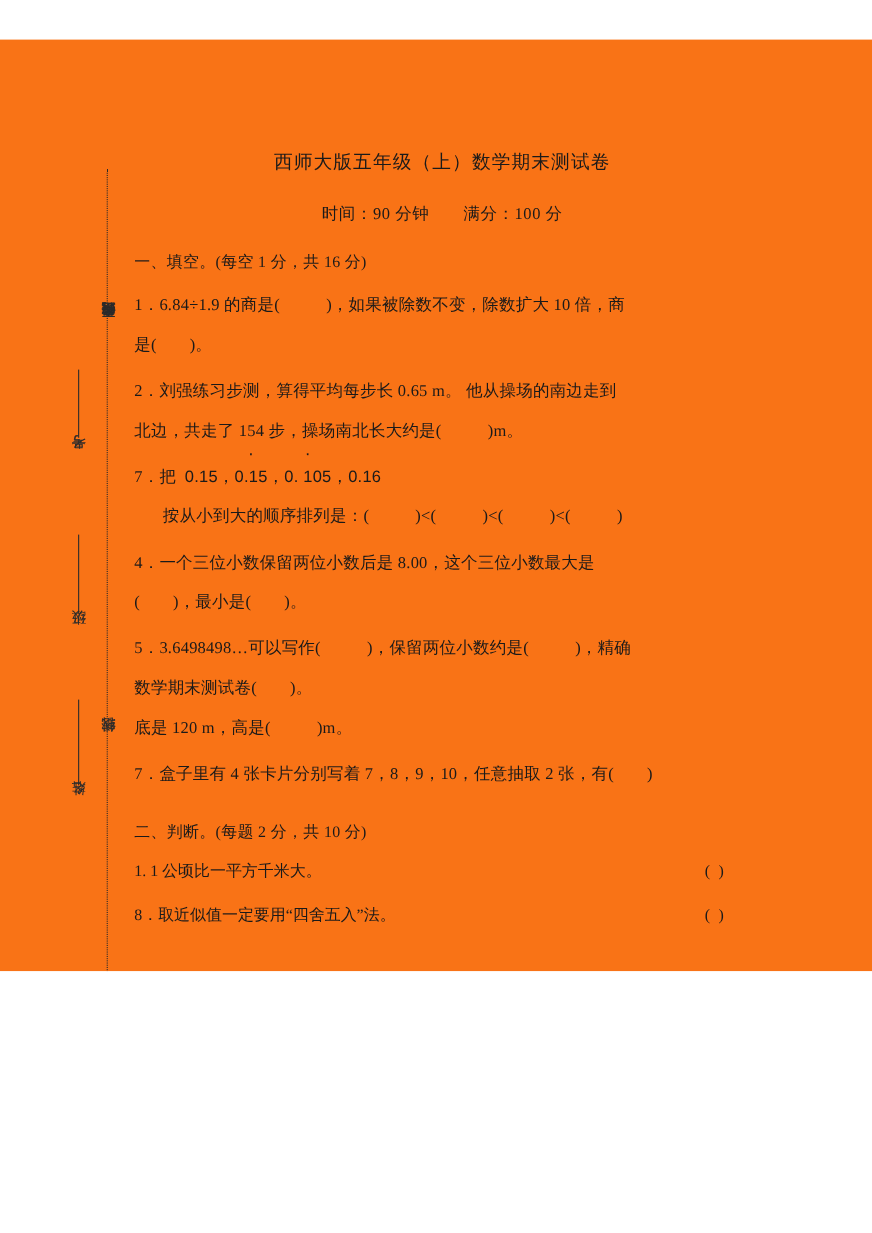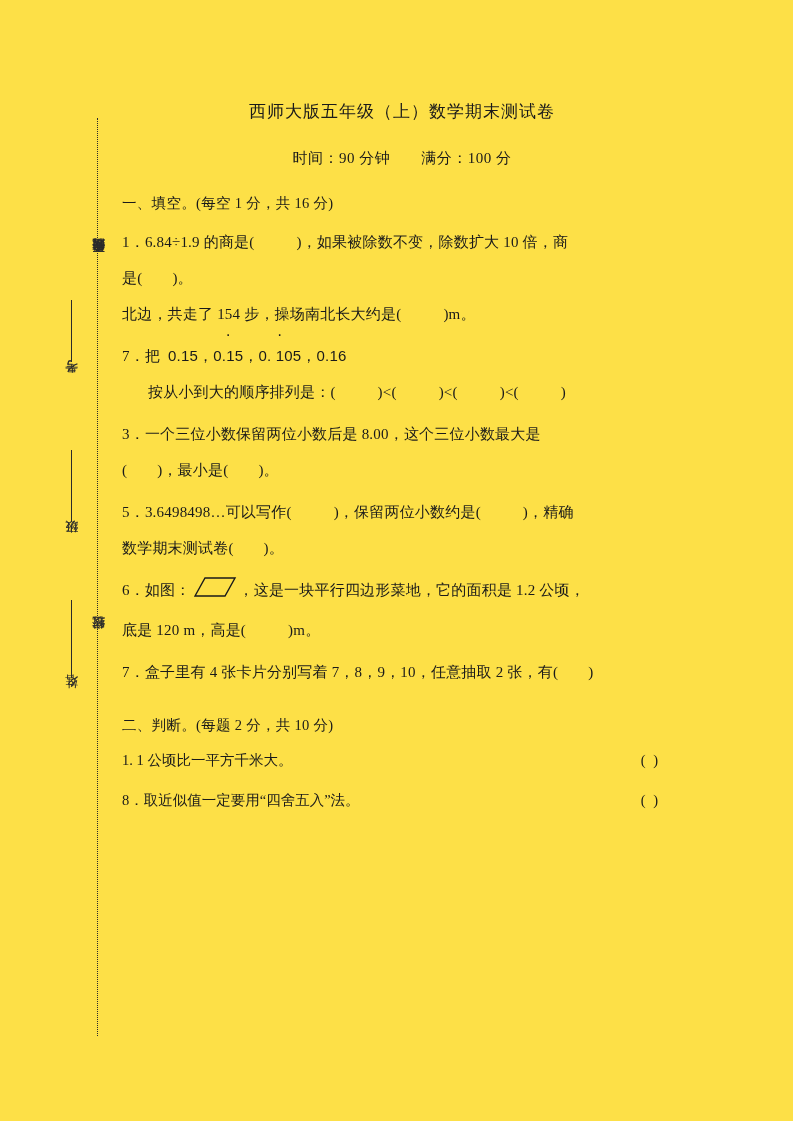--- a/index.html
+++ b/index.html
@@ -7,23 +7,24 @@
     padding: 0;
     background: #ffffff;
   }
   body {
     font-family: "Liberation Serif", "DejaVu Serif", serif;
     color: #1a1a1a;
   }
   .page {
     position: relative;
     width: 793px;
-    height: 1121px;
-    background: #fde047;
+    height: 847px;
+    background: #f97316;
     overflow: hidden;
+    margin-top: 36px;
   }
 
   
   .seal-margin {
     position: absolute;
     left: 0;
     top: 0;
     width: 118px;
     height: 1121px;
   }
@@ -226,51 +227,49 @@
     <div class="section">
       <div class="section-head">一、填空。(每空 1 分，共 16 分)</div>
 
       <div class="q">
         <span>1．6.84÷1.9 的商是(</span><span class="blank"></span><span>)，如果被除数不变，除数扩大 10 倍，商</span>
       </div>
       <div class="q tight">
         <span>是(</span><span class="blank-sm"></span><span>)。</span>
       </div>
 
+      <div class="q">
+        <span>2．刘强练习步测，算得平均每步长 0.65 m。 他从操场的南边走到</span>
+      </div>
       <div class="q tight">
         <span>北边，共走了 154 步，操场南北长大约是(</span><span class="blank"></span><span>)m。</span>
       </div>
 
       <div class="q">
         <span>7．把</span>&nbsp;
         <span class="num">0.15</span>，<span class="num rep-dot">0.15</span>，<span class="num rep-dot">0. 105</span>，<span class="num">0.16</span>
       </div>
       <div class="q tight q-indent">
         <span>按从小到大的顺序排列是：(</span><span class="blank"></span><span>)&lt;(</span><span class="blank"></span><span>)&lt;(</span><span class="blank"></span><span>)&lt;(</span><span class="blank"></span><span>)</span>
       </div>
 
       <div class="q">
-        <span>3．一个三位小数保留两位小数后是 8.00，这个三位小数最大是</span>
+        <span>4．一个三位小数保留两位小数后是 8.00，这个三位小数最大是</span>
       </div>
       <div class="q tight">
         <span>(</span><span class="blank-sm"></span><span>)，最小是(</span><span class="blank-sm"></span><span>)。</span>
       </div>
 
       <div class="q">
         <span>5．3.6498498…可以写作(</span><span class="blank"></span><span>)，保留两位小数约是(</span><span class="blank"></span><span>)，精确</span>
       </div>
       <div class="q tight">
         <span>数学期末测试卷(</span><span class="blank-sm"></span><span>)。</span>
       </div>
 
-      <div class="q">
-        <span>6．如图：</span><span class="para-fig"><svg width="44" height="24" viewBox="0 0 44 24">
-              <polygon points="2,21 12,3 42,3 32,21" fill="none" stroke="#1a1a1a" stroke-width="1.4"></polygon>
-            </svg></span><span>，这是一块平行四边形菜地，它的面积是 1.2 公顷，</span>
-      </div>
       <div class="q tight">
         <span>底是 120 m，高是(</span><span class="blank"></span><span>)m。</span>
       </div>
 
       <div class="q">
         <span>7．盒子里有 4 张卡片分别写着 7，8，9，10，任意抽取 2 张，有(</span><span class="blank-sm"></span><span>)</span>
       </div>
     </div>
 
     <div class="section">

